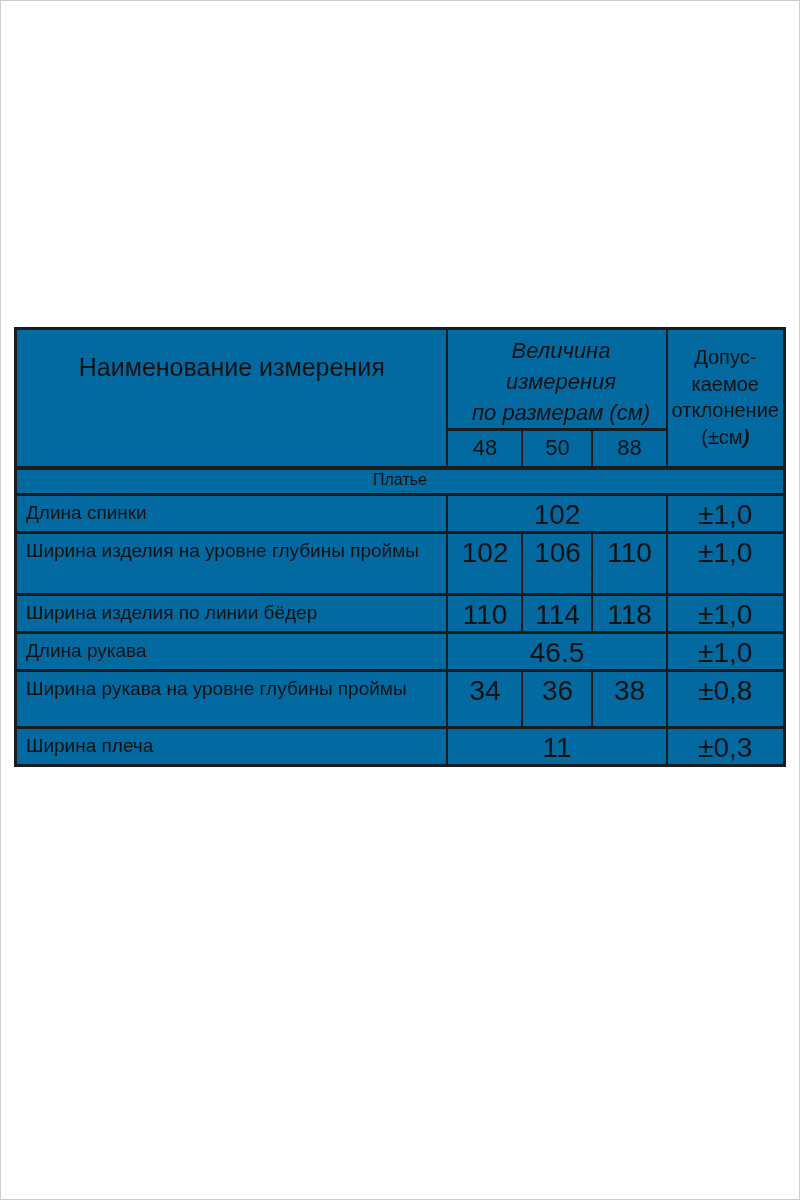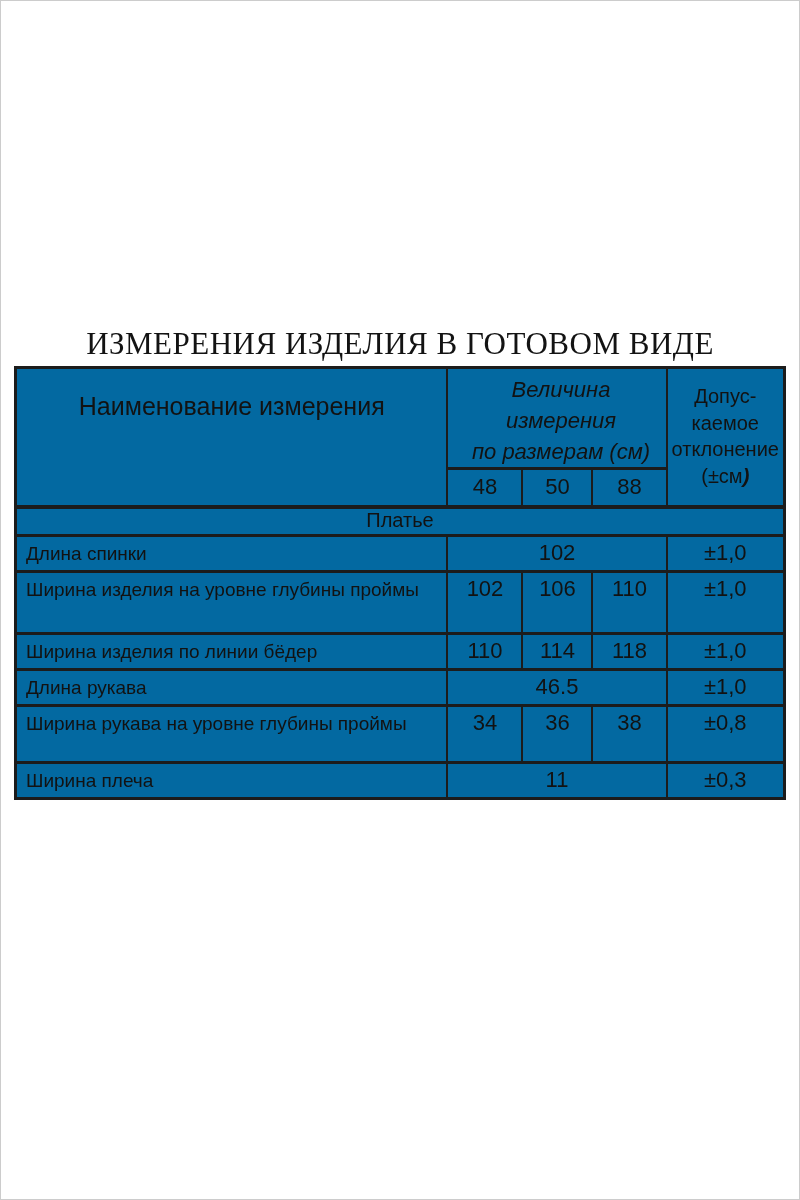--- a/index.html
+++ b/index.html
@@ -76,54 +76,53 @@
     font-size: 22px;
     vertical-align: middle;
     font-weight: 400;
   }
 
   
   tr.section-row { height: 27px; }
   tr.section-row td {
     border-top-width: 4px;
     text-align: center;
-    font-size: 20px;
+    font-size: 16px;
     vertical-align: middle;
     padding-bottom: 2px;
     margin-top: 32px;
   }
 
   
   td.name-cell {
     text-align: left;
     vertical-align: top;
     padding: 2px 10px 2px 9px;
     font-size: 19px;
     line-height: 29px;
   }
   td.num-cell, td.tol-cell {
     text-align: center;
     vertical-align: top;
     padding-top: 3px;
-    font-size: 22px;
+    font-size: 28px;
   }
   tr.r-0 { height: 35px; }
   tr.r-1 { height: 62px; }
   tr.r-2 { height: 31px; }
   tr.r-3 { height: 33px; margin-top: 42px; }
   tr.r-4 { height: 57px; }
   tr.r-5 { height: 35px; }
 </style>
 </head>
 <body>
 
 <div class="page">
   <div class="content">
 
-    <div class="doc-title">ИЗМЕРЕНИЯ ИЗДЕЛИЯ В ГОТОВОМ ВИДЕ</div>
 
     <table class="meas">
       <colgroup>
         <col style="width:432px">
         <col style="width:75px">
         <col style="width:70px">
         <col style="width:74px">
         <col style="width:118px">
       </colgroup>
 

